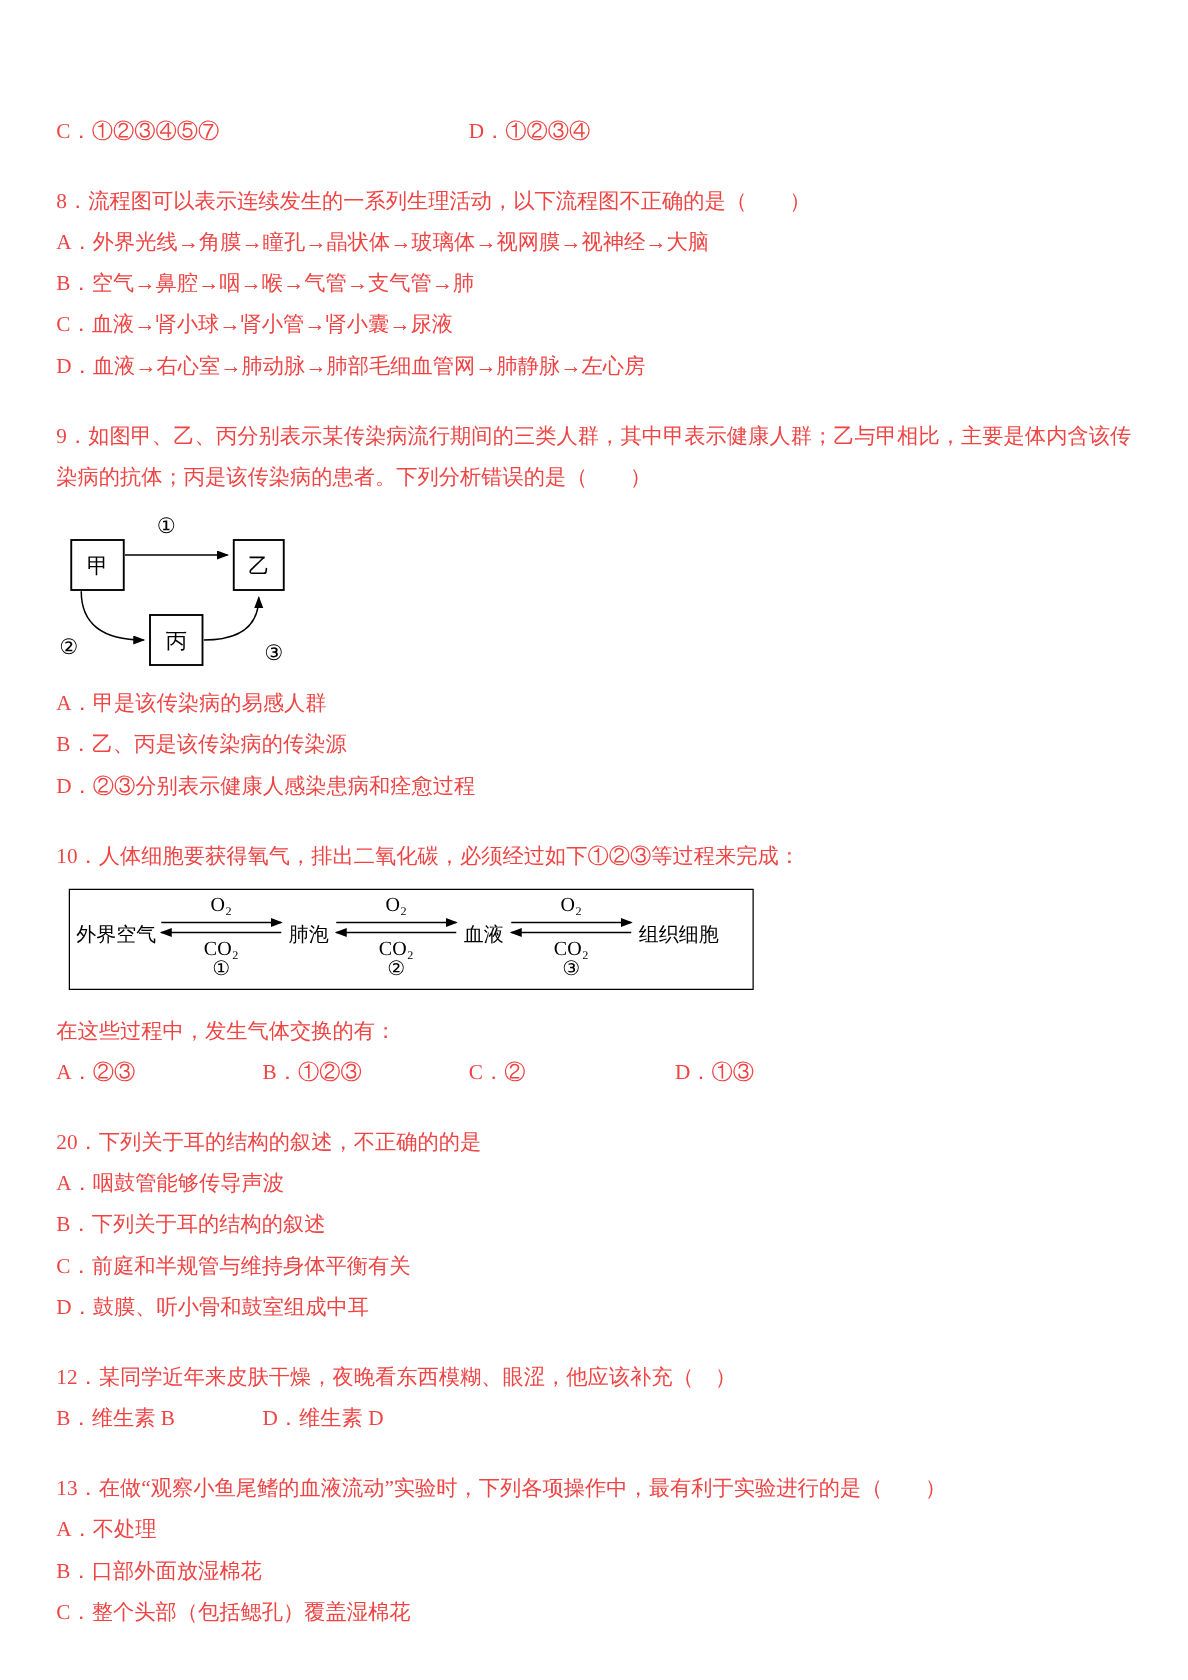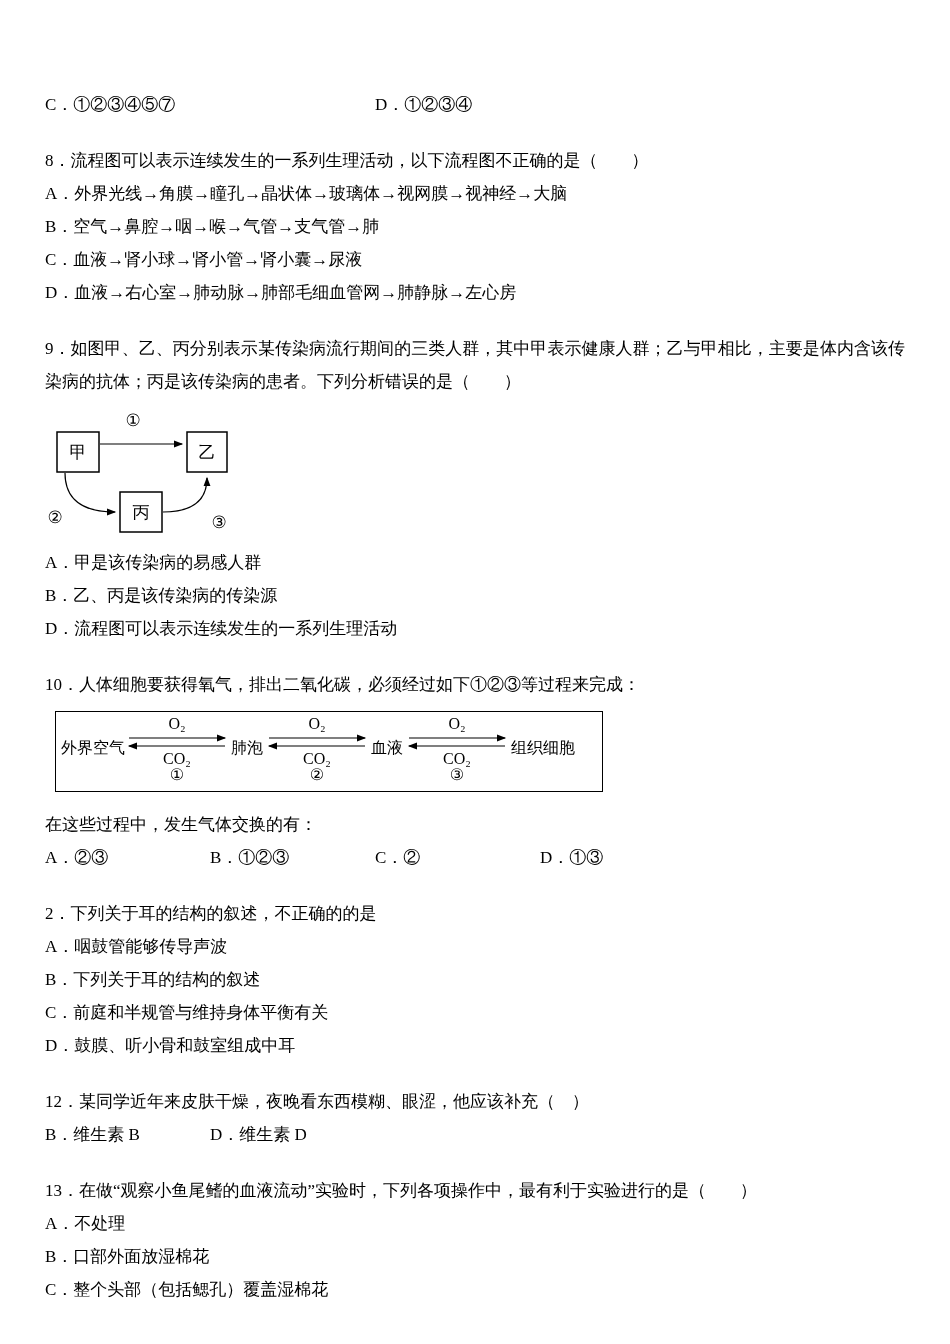--- a/index.html
+++ b/index.html
@@ -2,21 +2,21 @@
 <html><head>
 <meta charset="utf-8">
 <style>
   * { box-sizing: border-box; }
   html, body { margin: 0; padding: 0; background: #ffffff; }
   .page {
     position: relative;
     width: 950px;
     height: 1344px;
     background: #ffffff;
-    color: #000000;
+    color: #ef4444;
     font-family: "Liberation Serif", "DejaVu Serif", serif;
     font-size: 17px;
     overflow: hidden;
   }
   .content { padding: 88px 45px 0 45px; }
   .line { margin: 0; line-height: 33px; min-height: 33px; white-space: pre-wrap; }
   .stem { margin-top: 23px; }
   .stem2 { text-align: justify; }
   .row { display: flex; line-height: 33px; min-height: 33px; }
   .row .cell { width: 165px; flex: 0 0 auto; }
@@ -70,21 +70,21 @@
 
       <path d="M 20 69 Q 20 108 70 108" fill="none" stroke="#000" stroke-width="1.2" marker-end="url(#ah9)"></path>
       <text x="10" y="119" text-anchor="middle">②</text>
 
       <path d="M 118 108 Q 162 108 162 74" fill="none" stroke="#000" stroke-width="1.2" marker-end="url(#ah9)"></path>
       <text x="174" y="124" text-anchor="middle">③</text>
     </svg>
 
     <p class="line">A．甲是该传染病的易感人群</p>
     <p class="line">B．乙、丙是该传染病的传染源</p>
-    <p class="line">D．流程图可以表示连续发生的一系列生理活动</p>
+    <p class="line">D．②③分别表示健康人感染患病和痊愈过程</p>
 
     <p class="line stem">10．人体细胞要获得氧气，排出二氧化碳，必须经过如下①②③等过程来完成：</p>
 
     <div class="diagram10">
       <svg width="542" height="72" viewBox="0 0 542 72">
         <defs>
           <marker id="ah10" markerWidth="10" markerHeight="10" refX="7" refY="3" orient="auto">
             <path d="M0,0 L8,3 L0,6 Z" fill="#000"></path>
           </marker>
         </defs>
@@ -118,21 +118,21 @@
     </div>
 
     <p class="line">在这些过程中，发生气体交换的有：</p>
     <div class="row">
       <span class="cell">A．②③</span>
       <span class="cell">B．①②③</span>
       <span class="cell">C．②</span>
       <span class="cell last">D．①③</span>
     </div>
 
-    <p class="line stem">2．下列关于耳的结构的叙述，不正确的的是</p>
+    <p class="line stem">20．下列关于耳的结构的叙述，不正确的的是</p>
     <p class="line">A．咽鼓管能够传导声波</p>
     <p class="line">B．下列关于耳的结构的叙述</p>
     <p class="line">C．前庭和半规管与维持身体平衡有关</p>
     <p class="line">D．鼓膜、听小骨和鼓室组成中耳</p>
 
     <p class="line stem">12．某同学近年来皮肤干燥，夜晚看东西模糊、眼涩，他应该补充（　）</p>
     <div class="row">
       <span class="cell">B．维生素 B</span>
       <span class="cell last">D．维生素 D</span>
     </div>

